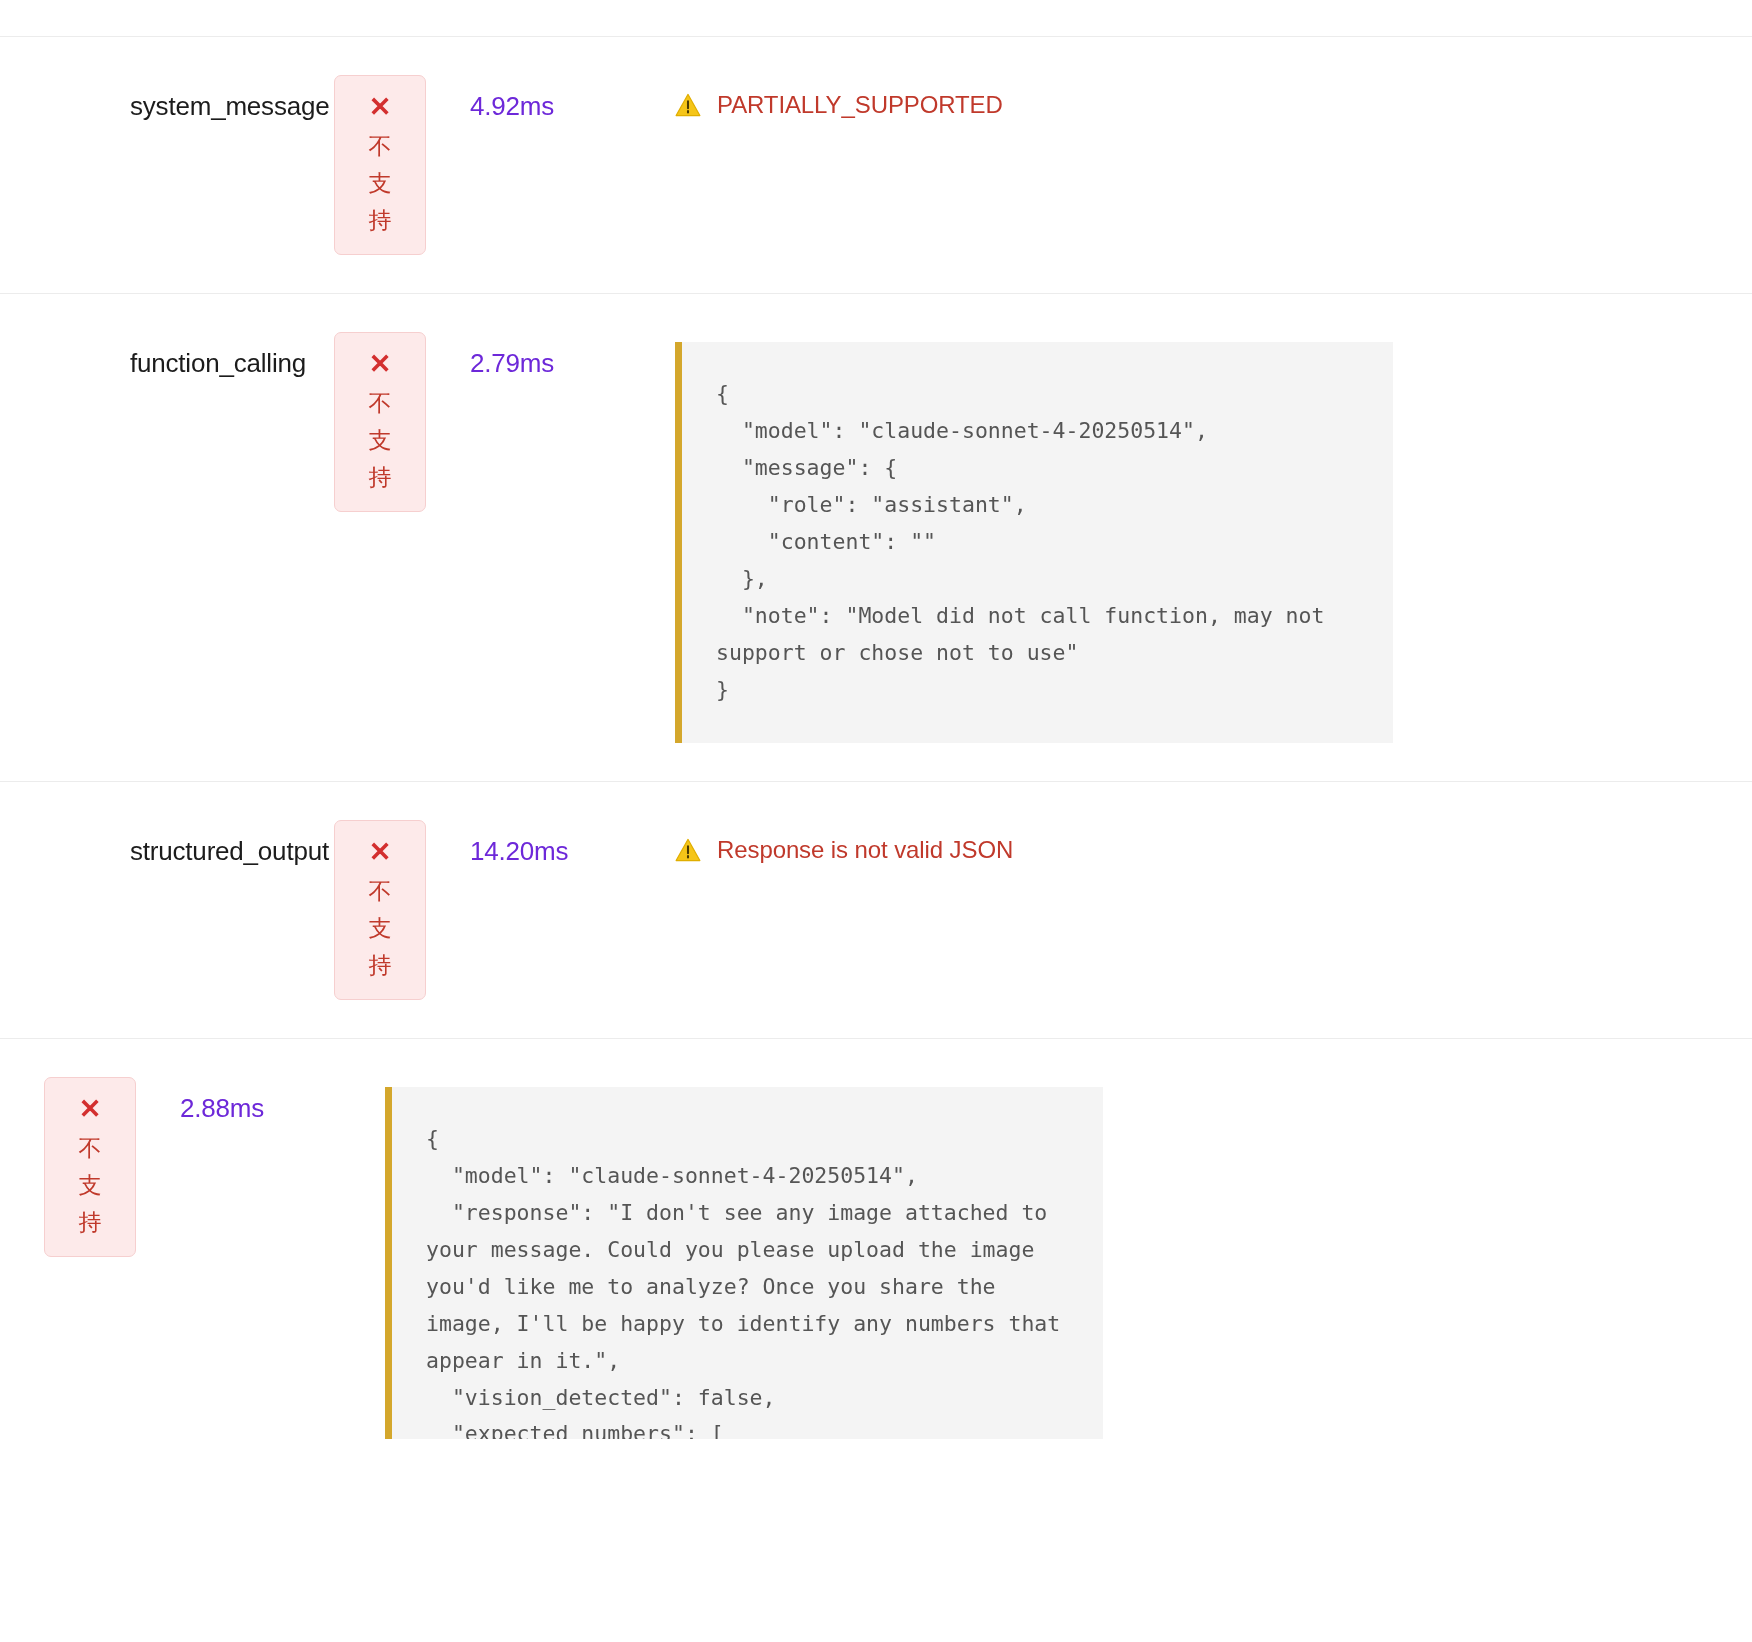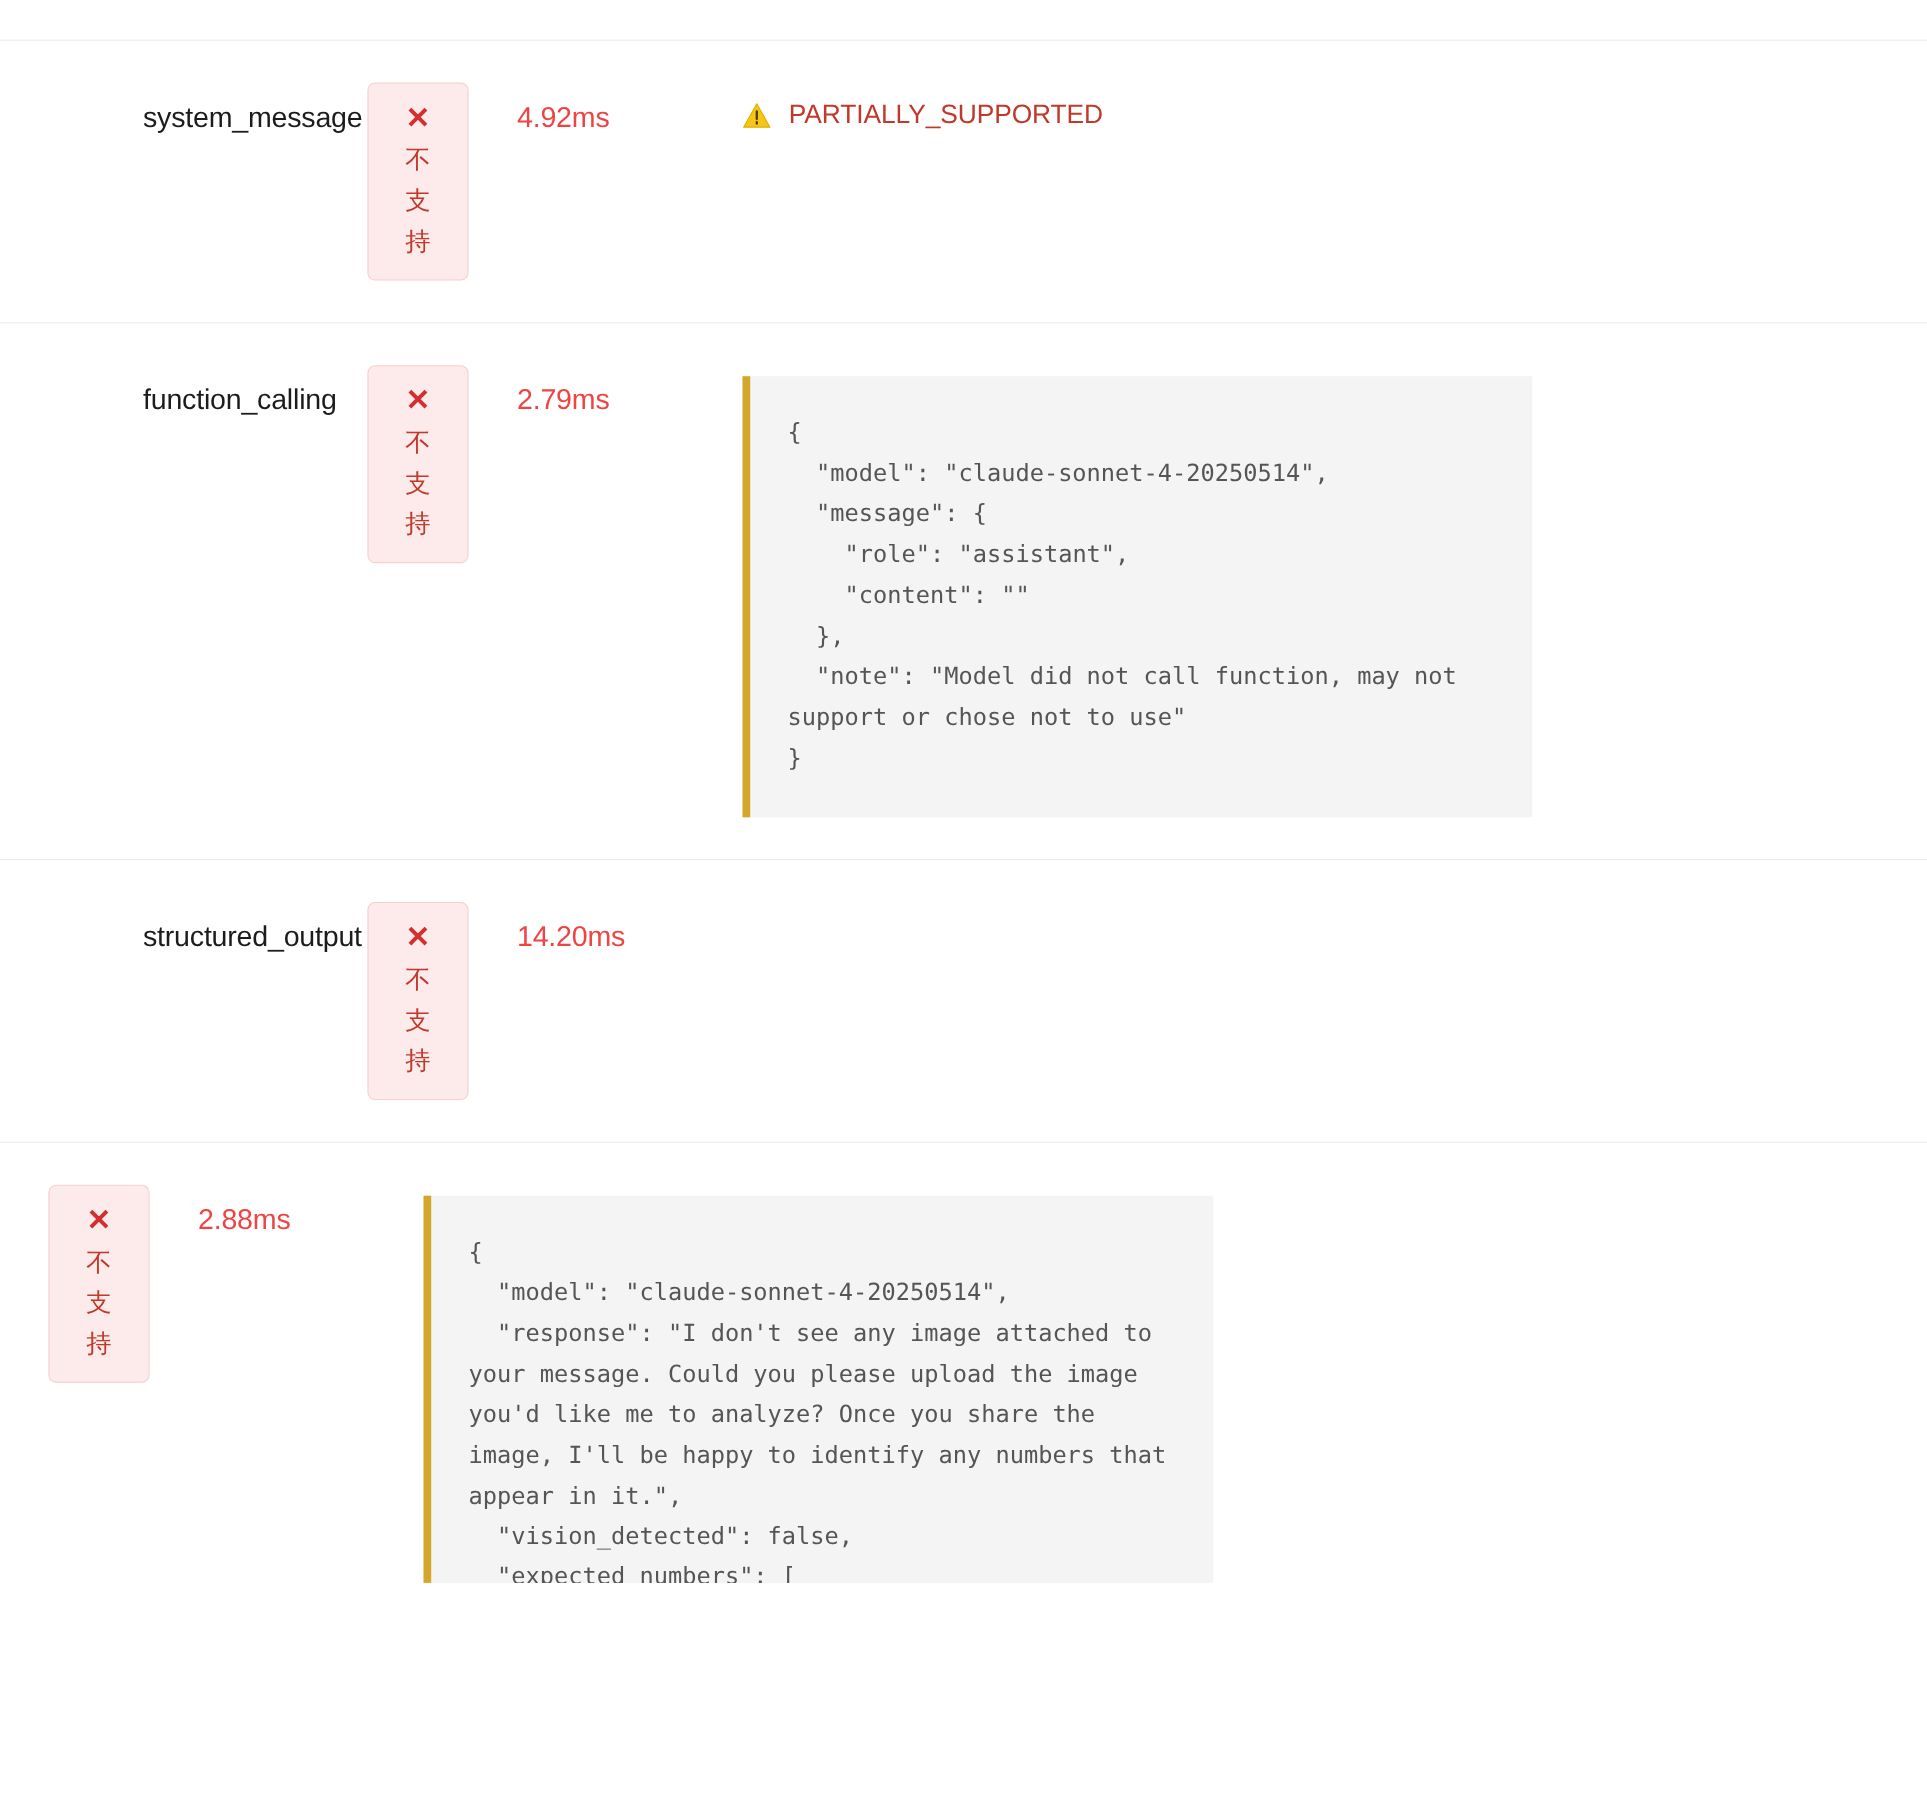--- a/index.html
+++ b/index.html
@@ -73,21 +73,21 @@
     line-height: 1;
     font-family: "DejaVu Sans", sans-serif;
   }
   .col-time {
     width: 205px;
     flex: 0 0 205px;
     padding-top: 16px;
   }
   .time-text {
     font-size: 26px;
-    color: #ef4444;
+    color: #6d28d9;
     letter-spacing: -0.2px;
     white-space: nowrap;
   }
   .col-detail {
     flex: 1 1 auto;
     padding-top: 10px;
     padding-right: 92px;
     min-width: 0;
   }
   .status-line {
@@ -198,20 +198,29 @@
         <div class="badge">
           <span class="badge-x">✕</span>
           <span class="badge-char">不</span>
           <span class="badge-char">支</span>
           <span class="badge-char">持</span>
         </div>
       </div>
       <div class="col-time">
         <div class="time-text">14.20ms</div>
       </div>
+      <div class="col-detail">
+            <div class="status-line">
+              <svg viewBox="0 0 24 22" class="warn-icon">
+                <path d="M12 1.2 L23 20.8 L1 20.8 Z" fill="#f5c518" stroke="#e0ae00" stroke-width="1" stroke-linejoin="round"></path>
+                <path d="M12 7.5 L12 14 M12 16.6 L12 17.9" stroke="#4a3a00" stroke-width="1.9" stroke-linecap="round"></path>
+              </svg>
+              <span class="status-text">Response is not valid JSON</span>
+            </div>
+          </div>
     </div>
   </div>
 
   <div class="result-row">
     <div class="row-inner">
       <div class="col-badge">
         <div class="badge">
           <span class="badge-x">✕</span>
           <span class="badge-char">不</span>
           <span class="badge-char">支</span>

